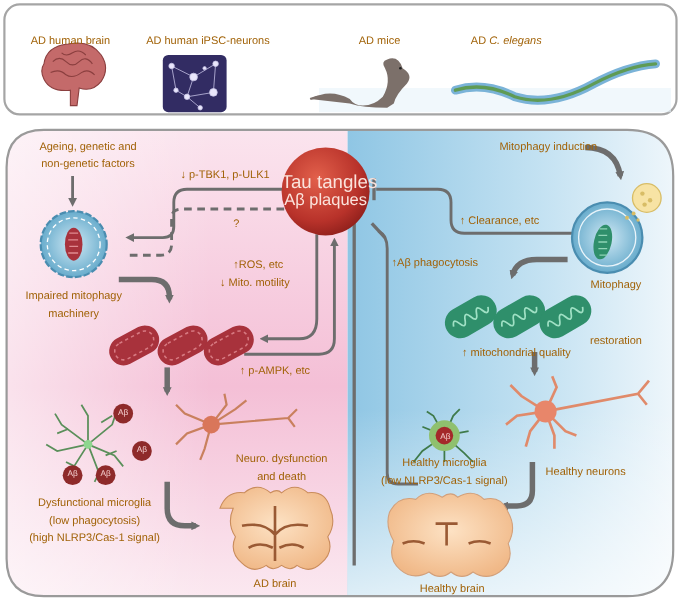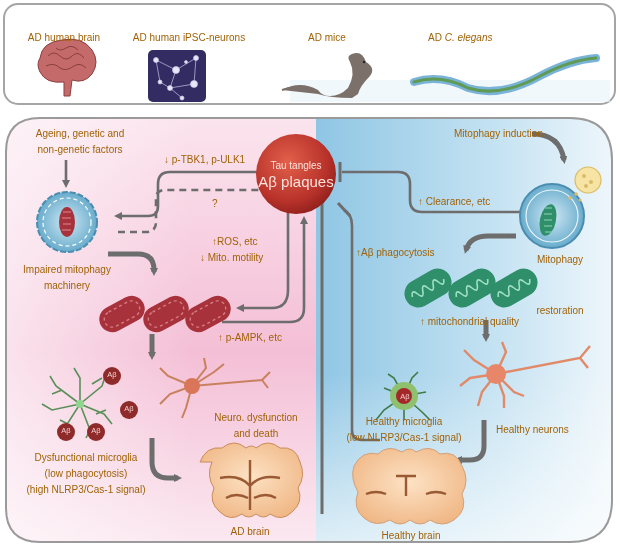--- a/index.html
+++ b/index.html
@@ -224,24 +224,24 @@
   </g>
 
   <g>
     <path d="M354,466 q8,-16 24,-12 q10,-10 24,-2 q8,-6 14,0 q14,-8 24,2 q16,-4 22,12 q8,14 0,28 q6,16 -8,26 q-12,8 -24,0 q-10,8 -20,0 q-10,8 -20,0 q-14,8 -26,-2 q-12,-10 -6,-26 q-8,-14 -4,-26 z" fill="url(#brainPeach)" stroke="#d3a07a" stroke-width="1"></path>
     <path d="M406,476 h-10 M406,476 v20 M406,476 h10 M366,494 q10,-4 20,0 M426,494 q10,-4 20,0" stroke="#9a5a34" stroke-width="2.4" fill="none"></path>
   </g>
 </svg>
 
 <div class="lbl ctr" style="left:14px;top:30px;width:100px;">AD human brain</div>
 <div class="lbl ctr" style="left:114px;top:30px;width:150px;">AD human iPSC-neurons</div>
-<div class="lbl ctr" style="left:272px;top:30px;width:110px;text-align:center;">AD mice</div>
+<div class="lbl ctr" style="left:290px;top:30px;width:110px;text-align:center;">AD mice</div>
 <div class="lbl" style="left:428px;top:30px;"><span>AD </span><i>C. elegans</i></div>
 
-<div class="lbl ctr" style="left:256px;top:158px;width:80px;color:#fbe3dc;font-size:10px;">Tau tangles</div>
+<div class="lbl ctr" style="left:256px;top:158px;width:80px;color:#fbe3dc;font-size:17px;">Tau tangles</div>
 <div class="lbl ctr" style="left:256px;top:174px;width:80px;color:#fbe3dc;font-size:15px;">Aβ plaques</div>
 
 <div class="lbl ctr" style="left:10px;top:126px;width:140px;">Ageing, genetic and</div>
 <div class="lbl ctr" style="left:10px;top:142px;width:140px;">non-genetic factors</div>
 <div class="lbl" style="left:164px;top:152px;">↓ p-TBK1, p-ULK1</div>
 <div class="lbl" style="left:212px;top:196px;">?</div>
 <div class="lbl ctr" style="left:2px;top:262px;width:130px;">Impaired mitophagy</div>
 <div class="lbl ctr" style="left:2px;top:278px;width:130px;">machinery</div>
 <div class="lbl" style="left:212px;top:234px;">↑ROS, etc</div>
 <div class="lbl" style="left:200px;top:250px;">↓ Mito. motility</div>
@@ -256,19 +256,19 @@
 <div class="lbl ctr" style="left:196px;top:426px;width:120px;">and death</div>
 <div class="lbl ctr" style="left:0px;top:450px;width:172px;">Dysfunctional microglia</div>
 <div class="lbl ctr" style="left:0px;top:466px;width:172px;text-align:center;">(low phagocytosis)</div>
 <div class="lbl ctr" style="left:0px;top:482px;width:172px;">(high NLRP3/Cas-1 signal)</div>
 <div class="lbl ctr" style="left:200px;top:524px;width:100px;">AD brain</div>
 
 <div class="lbl" style="left:410px;top:126px;margin-left:44px;">Mitophagy induction</div>
 <div class="lbl" style="left:418px;top:194px;">↑ Clearance, etc</div>
 <div class="lbl ctr" style="left:520px;top:252px;width:80px;">Mitophagy</div>
 <div class="lbl ctr" style="left:520px;top:268px;width:80px;margin-top:35px;">restoration</div>
-<div class="lbl" style="left:356px;top:245px;">↑Aβ phagocytosis</div>
+<div class="lbl" style="left:356px;top:232px;">↑Aβ phagocytosis</div>
 <div class="lbl" style="left:420px;top:314px;">↑ mitochondrial quality</div>
 <div class="lbl ctr" style="left:396px;top:392px;width:18px;font-size:7.5px;color:#f4cfcf;line-height:10px;">Aβ</div>
 <div class="lbl ctr" style="left:326px;top:414px;width:156px;">Healthy microglia</div>
 <div class="lbl ctr" style="left:326px;top:430px;width:156px;">(low NLRP3/Cas-1 signal)</div>
 <div class="lbl" style="left:496px;top:422px;">Healthy neurons</div>
 <div class="lbl ctr" style="left:356px;top:528px;width:110px;">Healthy brain</div>
 
 </body></html>

